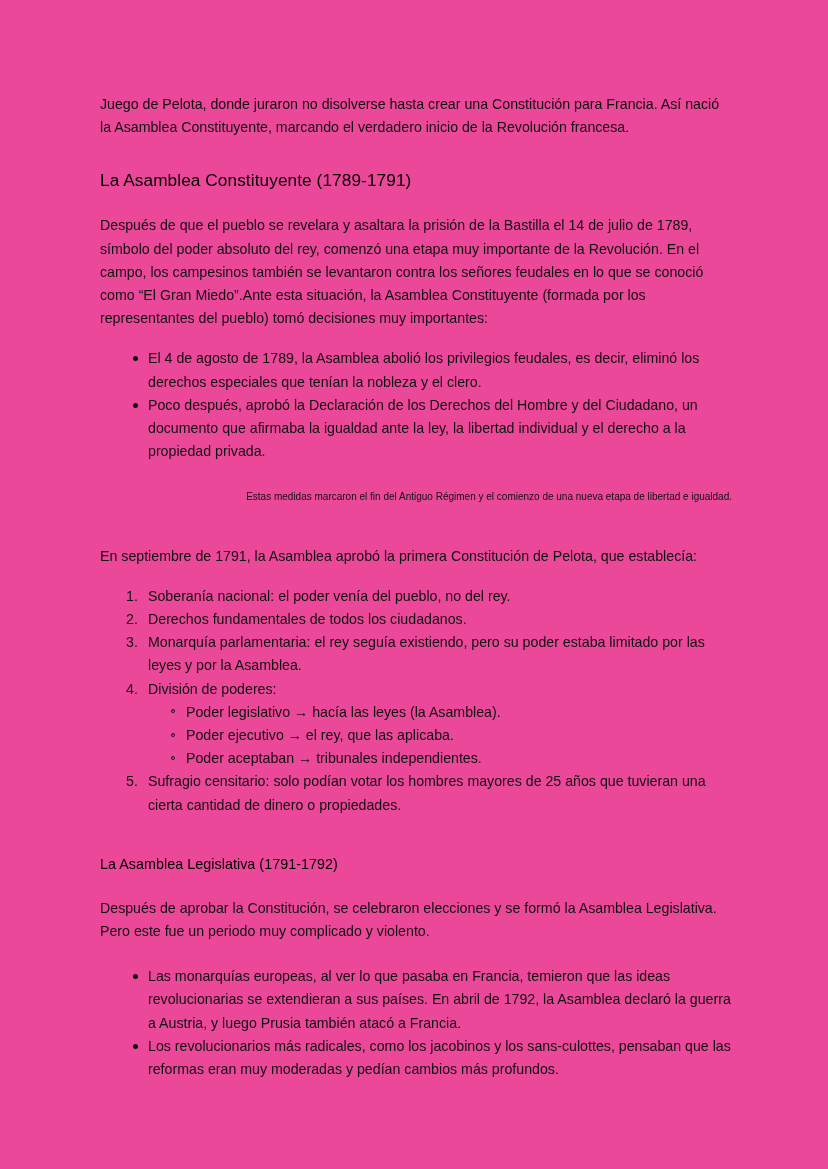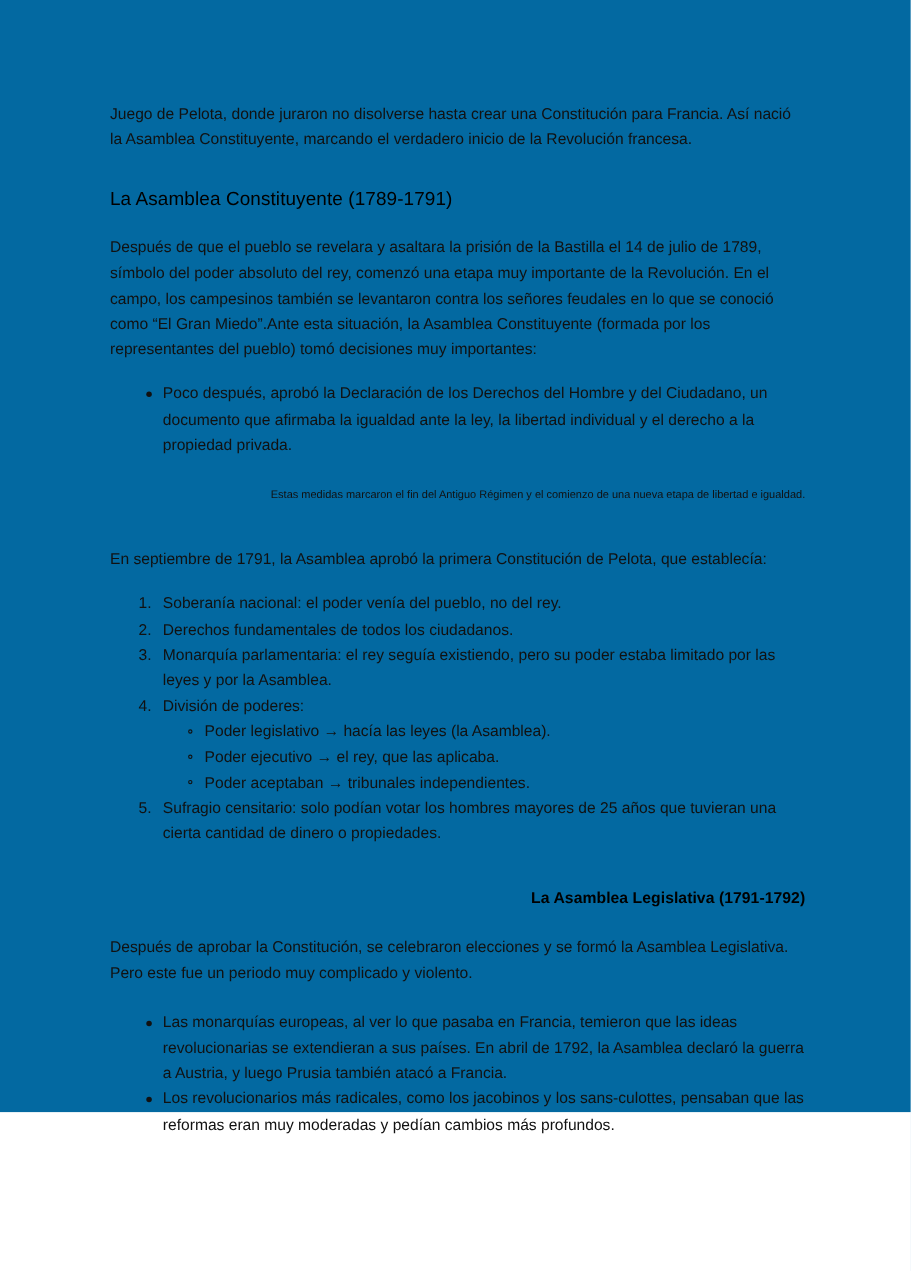--- a/index.html
+++ b/index.html
@@ -10,22 +10,22 @@
   body {
     width: 828px;
     height: 1169px;
     font-family: "Liberation Sans", sans-serif;
     color: #000000;
     -webkit-font-smoothing: antialiased;
   }
   .page {
     position: relative;
     width: 828px;
-    height: 1011px;
-    background: #0369a1;
+    height: 1169px;
+    background: #ec4899;
     box-sizing: border-box;
     padding: 93px 98px 0 100px;
   }
   .doc-body {
     width: 632px;
   }
 
   p.para {
     margin: 0;
     font-size: 14.2px;
@@ -44,24 +44,23 @@
     font-size: 17.2px;
     line-height: 23px;
     font-weight: normal;
     color: #000000;
     letter-spacing: 0.1px;
   }
   h3.heading-minor {
     margin: 0;
     font-size: 14.3px;
     line-height: 22px;
-    font-weight: bold;
+    font-weight: normal;
     color: #000000;
     letter-spacing: 0.05px;
-    text-align: right;
   }
 
   ul.bullets {
     margin: 0;
     padding: 0 0 0 48px;
     list-style: none;
   }
   ul.bullets > li {
     position: relative;
     font-size: 14.2px;
@@ -151,20 +150,21 @@
 
     <h2 class="heading-major">La Asamblea Constituyente (1789-1791)</h2>
 
     <div class="gap-md"></div>
 
     <p class="para">Después de que el pueblo se revelara y asaltara la prisión de la Bastilla el 14 de julio de 1789, símbolo del poder absoluto del rey, comenzó una etapa muy importante de la Revolución. En el campo, los campesinos también se levantaron contra los señores feudales en lo que se conoció como “El Gran Miedo”.Ante esta situación, la Asamblea Constituyente (formada por los representantes del pueblo) tomó decisiones muy importantes:</p>
 
     <div class="gap-sm"></div>
 
     <ul class="bullets">
+      <li>El 4 de agosto de 1789, la Asamblea abolió los privilegios feudales, es decir, eliminó los derechos especiales que tenían la nobleza y el clero.</li>
       <li>Poco después, aprobó la Declaración de los Derechos del Hombre y del Ciudadano, un documento que afirmaba la igualdad ante la ley, la libertad individual y el derecho a la propiedad privada.</li>
     </ul>
 
     <div class="gap-md"></div>
 
     <p class="note"> Estas medidas marcaron el fin del Antiguo Régimen y el comienzo de una nueva etapa de libertad e igualdad.</p>
 
     <div class="gap-xl"></div>
 
     <p class="para">En septiembre de 1791, la Asamblea aprobó la primera Constitución de Pelota, que establecía:</p>

